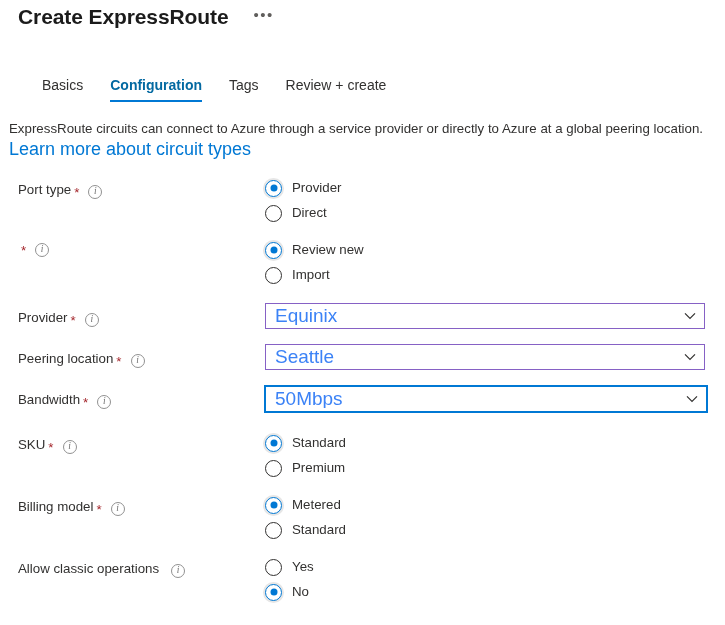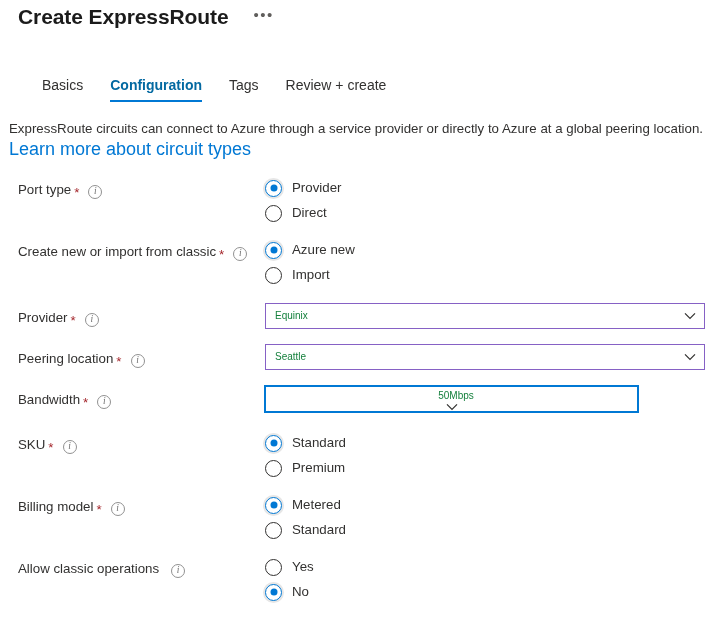--- a/index.html
+++ b/index.html
@@ -196,29 +196,28 @@
     height: 26px;
     background: #fff;
     border: 1px solid #8661c5;
     box-sizing: border-box;
     display: flex;
     align-items: center;
     cursor: pointer;
   }
   .dropdown.focused {
     border: 2px solid #0078d4;
-    width: 375px;
+    width: 444px;
     height: 28px;
     margin-left: -1px;
-    flex-direction: column;
   }
   .dd-value {
     padding-left: 9px;
-    font-size: 10px;
-    color: #15803d;
+    font-size: 19px;
+    color: #3b82f6;
     line-height: 18px;
     flex: 1;
     overflow: hidden;
     white-space: nowrap;
     text-overflow: ellipsis;
   }
   .dd-chevron {
     width: 28px;
     display: flex;
     align-items: center;
@@ -264,30 +263,29 @@
       </div>
       <div class="radio-item">
         <span class="radio-mark"></span>
         <span class="radio-label">Direct</span>
       </div>
     </div>
   </div>
 
   <div class="form-row group-gap">
     <div class="label-cell">
-      <span>Create new or import from classic</span>
       <span class="req-star">*</span>
       <span class="info-icon">
           <span>i</span>
         </span>
     </div>
     <div class="control-cell">
       <div class="radio-item checked halo">
         <span class="radio-mark"></span>
-        <span class="radio-label">Azure new</span>
+        <span class="radio-label">Review new</span>
       </div>
       <div class="radio-item">
         <span class="radio-mark"></span>
         <span class="radio-label">Import</span>
       </div>
     </div>
   </div>
 
   <div class="form-row group-gap">
     <div class="label-cell dd-label">

